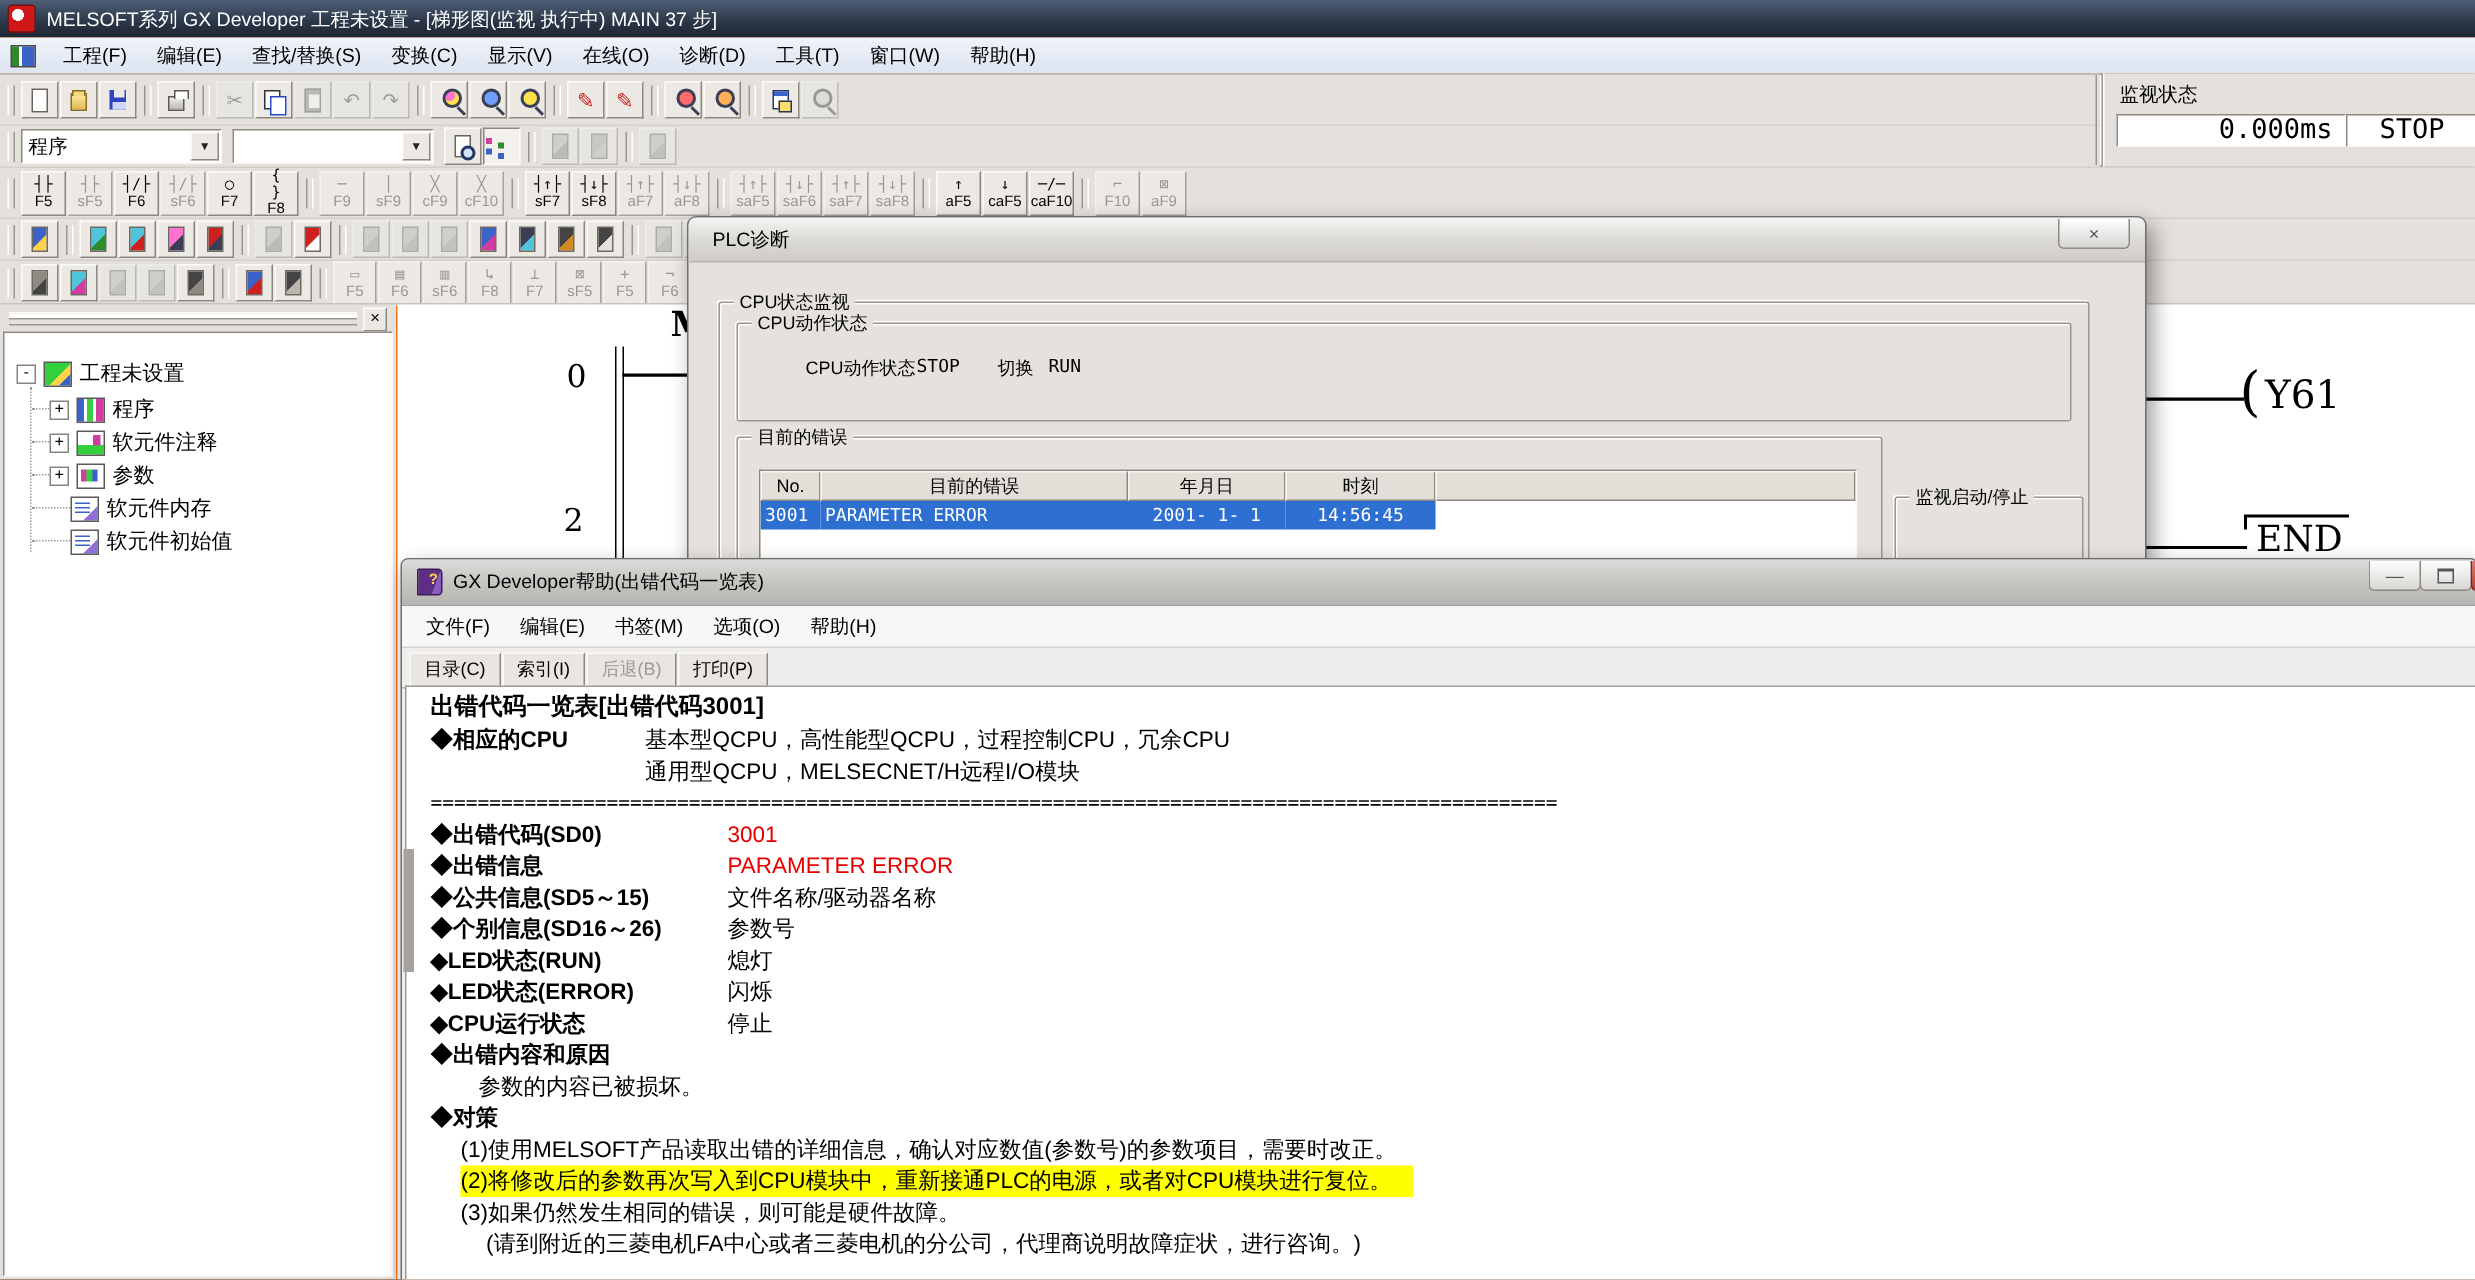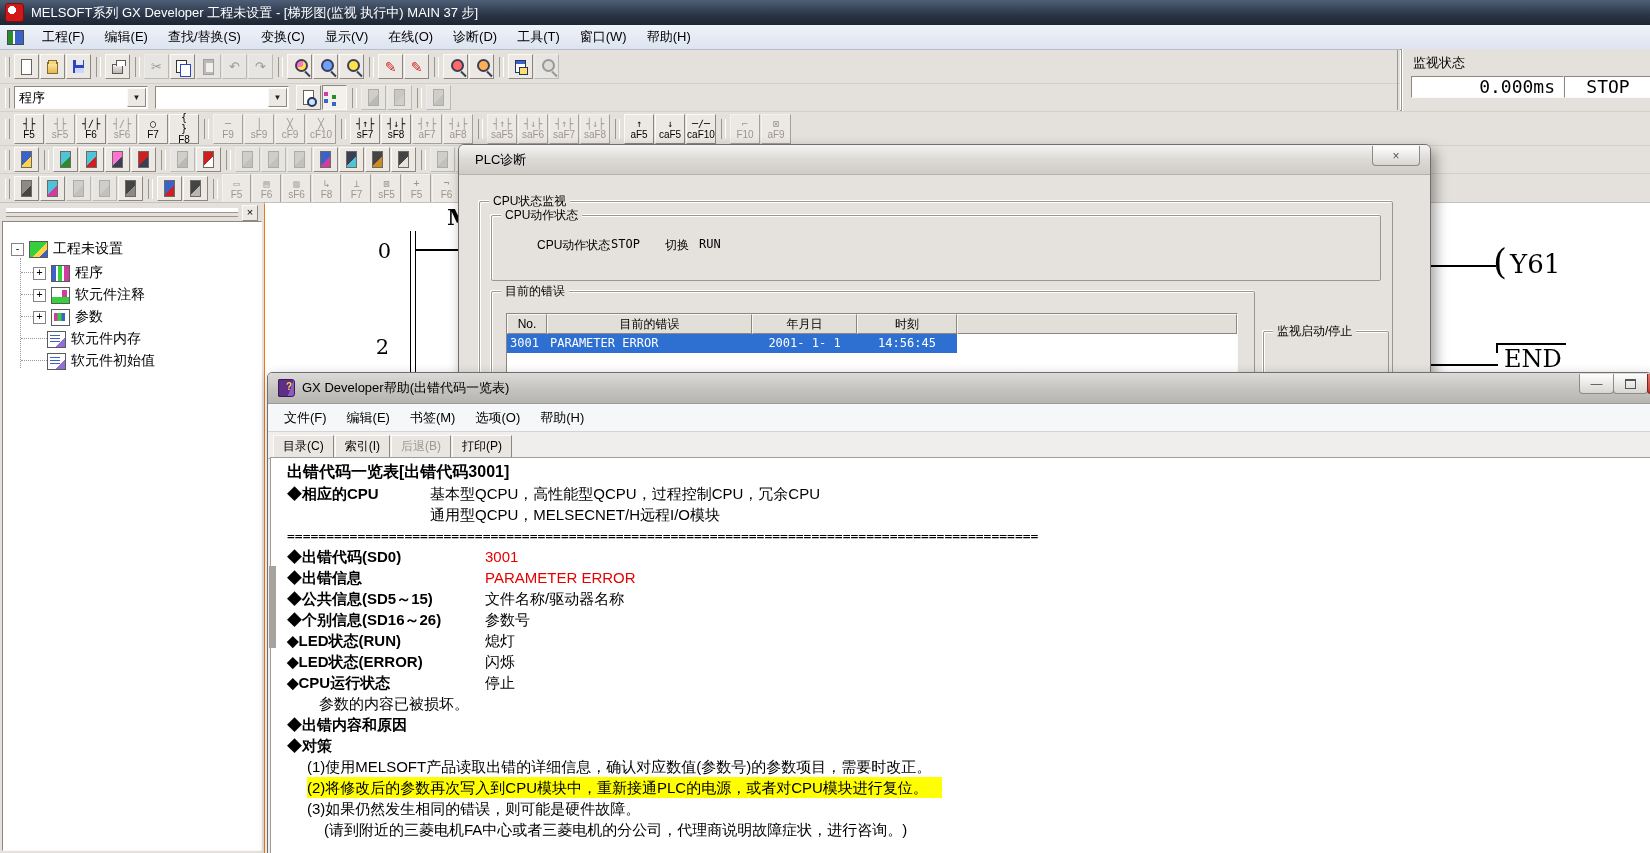--- a/index.html
+++ b/index.html
@@ -702,24 +702,24 @@
           <span class="hv">熄灯</span>
         </div>
         <div class="hrow">
           <span class="hl">◆LED状态(ERROR)</span>
           <span class="hv">闪烁</span>
         </div>
         <div class="hrow">
           <span class="hl">◆CPU运行状态</span>
           <span class="hv">停止</span>
         </div>
+        <div class="hrow">
+          <span class="hl">◆出错内容和原因</span>
+        </div>
         <div class="hrow hi1">参数的内容已被损坏。</div>
-        <div class="hrow">
-          <span class="hl">◆出错内容和原因</span>
-        </div>
         <div class="hrow">
           <span class="hl">◆对策</span>
         </div>
         <div class="hrow hi2">(1)使用MELSOFT产品读取出错的详细信息，确认对应数值(参数号)的参数项目，需要时改正。</div>
         <div class="hrow hi2"><span class="hilite">(2)将修改后的参数再次写入到CPU模块中，重新接通PLC的电源，或者对CPU模块进行复位。</span></div>
         <div class="hrow hi2">(3)如果仍然发生相同的错误，则可能是硬件故障。</div>
         <div class="hrow hi3">(请到附近的三菱电机FA中心或者三菱电机的分公司，代理商说明故障症状，进行咨询。)</div>
       </div>
     <div class="help-strip"></div>
   </div>

